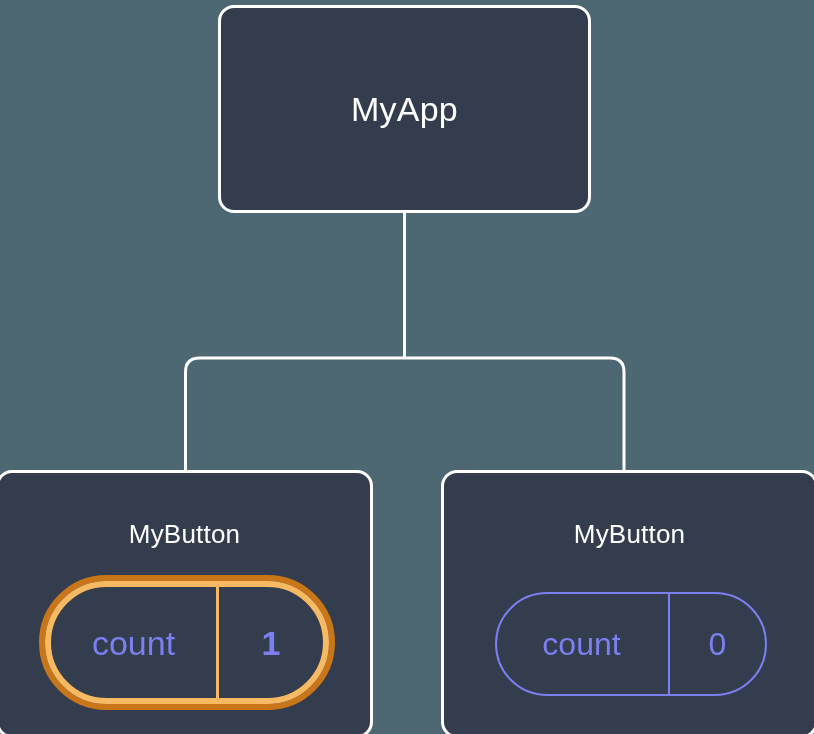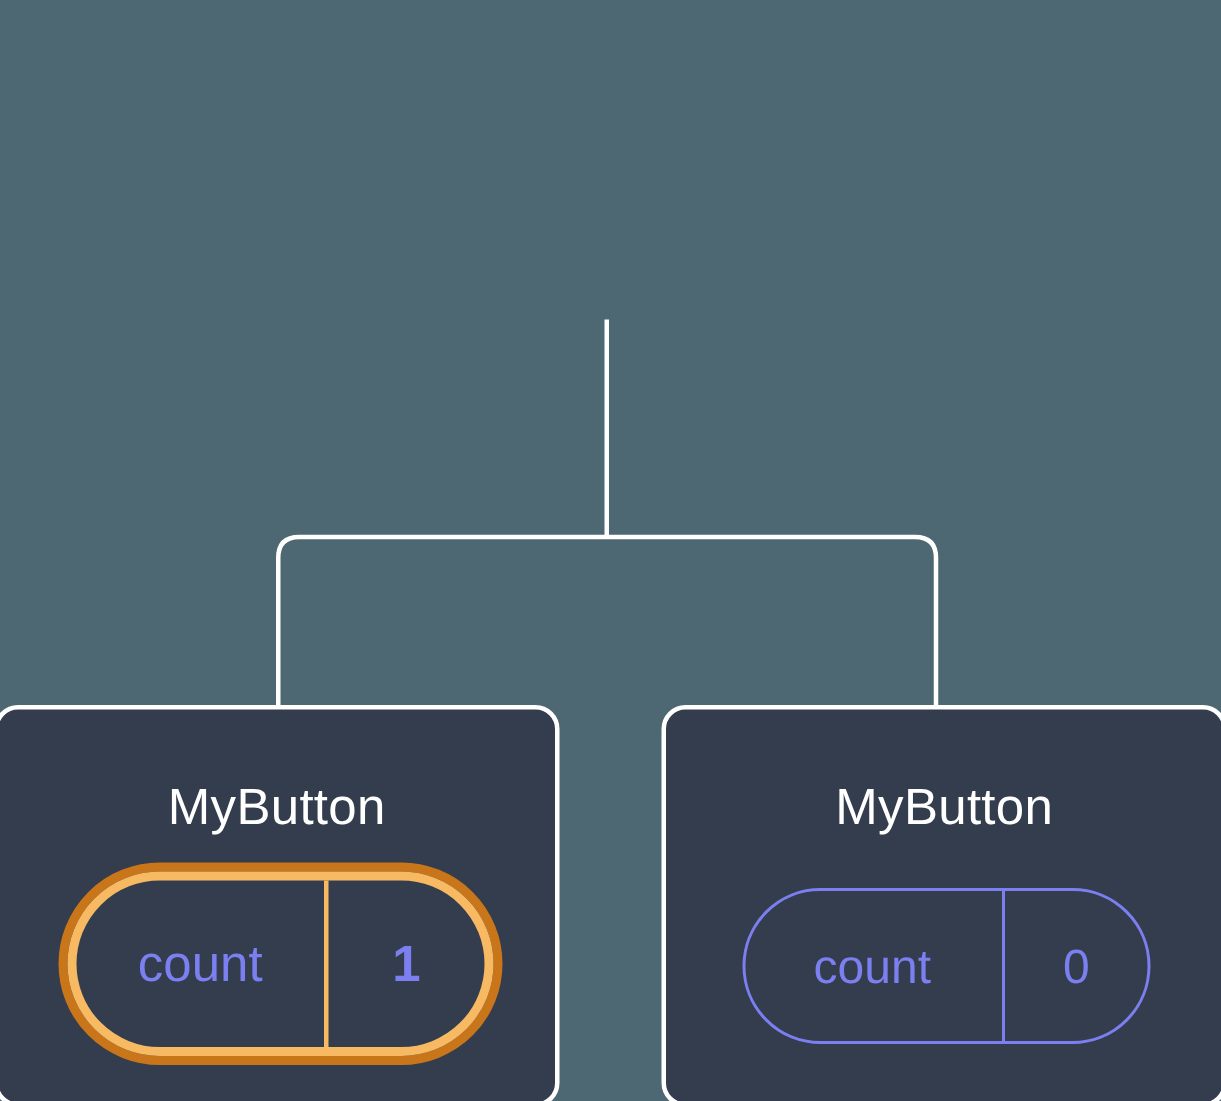--- a/index.html
+++ b/index.html
@@ -35,21 +35,21 @@
   .node-title{
     color:#ffffff;
     font-size:34px;
     font-weight:400;
     letter-spacing:.2px;
     line-height:1;
     white-space:nowrap;
   }
   .node-child-left .node-title,
   .node-child-right .node-title{
-    font-size:34px;
+    font-size:26px;
     margin-top:48px;
   }
 
   
   .pill-wrap{
     position:absolute;
     display:flex;
     align-items:flex-start;
   }
   .pill{
@@ -114,20 +114,23 @@
 
 <div id="stage">
 
   <svg id="connectors" viewBox="0 0 814 734" width="814" height="734" aria-hidden="true">
 
     <path d="M404.5 213 L404.5 359" fill="none" stroke="#ffffff" stroke-width="3"></path>
 
     <path d="M185.5 471 L185.5 372 Q185.5 358 199.5 358 L610 358 Q624 358 624 372 L624 471" fill="none" stroke="#ffffff" stroke-width="3" stroke-linecap="butt"></path>
   </svg>
 
+  <div class="node node-root">
+    <div class="node-title">MyApp</div>
+  </div>
 
   <div class="node node-child-left">
     <div class="node-title">MyButton</div>
 
     <div class="pill-wrap" style="left:40px; top:102px;">
       <div class="pill-hl-outer">
         <div class="pill-hl-inner">
           <div class="pill-key">count</div>
           <div class="pill-val">1</div>
         </div>

